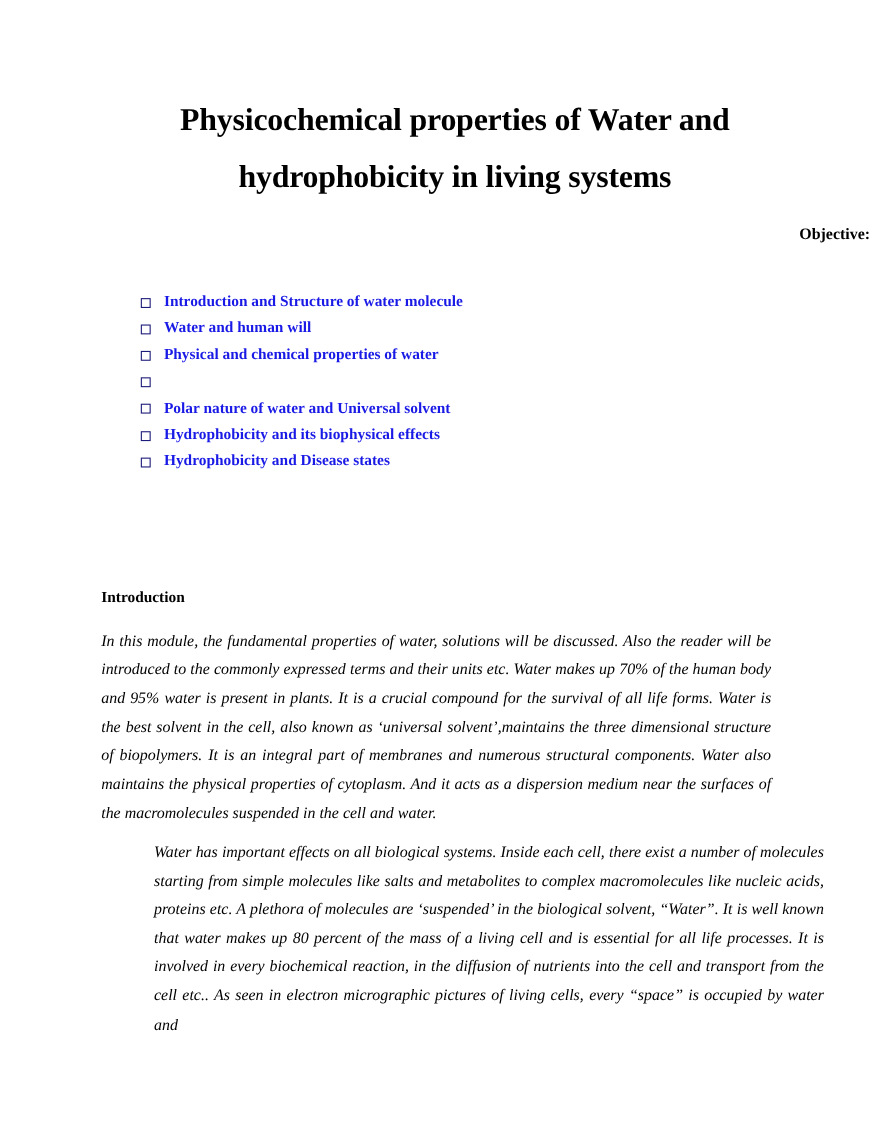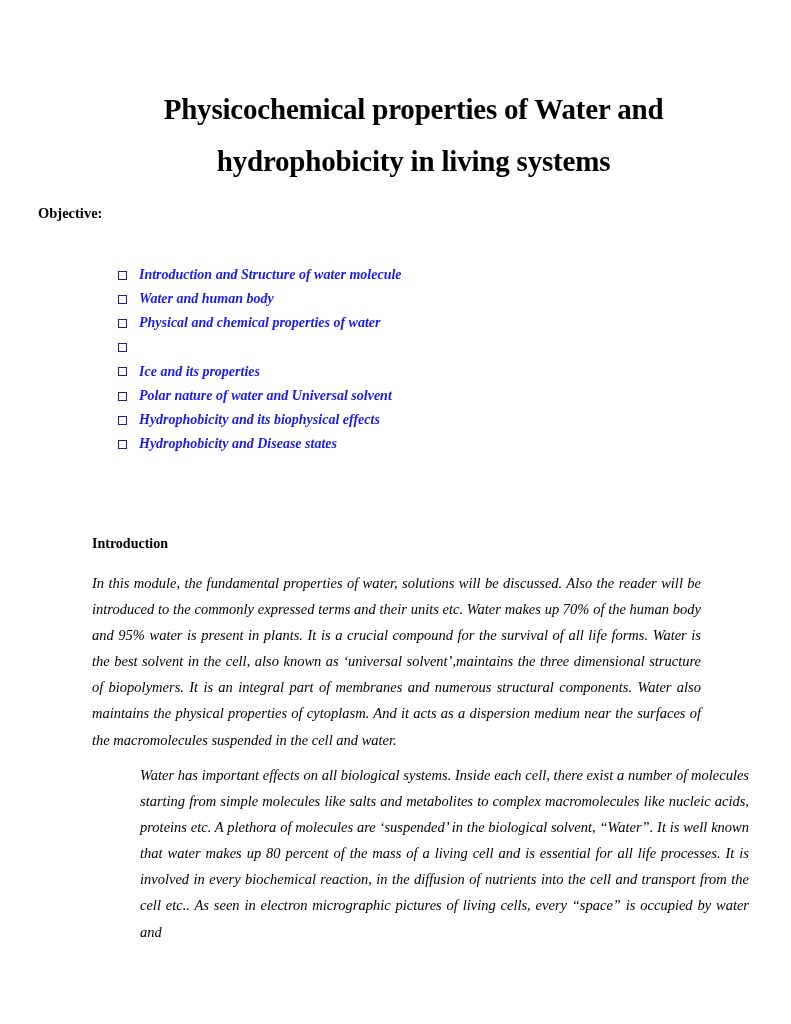--- a/index.html
+++ b/index.html
@@ -32,34 +32,33 @@
       letter-spacing: -0.2px;
       margin: 0;
     }
     .title.l1 { top: 92px; left: 18px; }
     .title.l2 { top: 144px; left: 18px; }
     .objective {
       position: absolute;
       top: 205px;
       left: 0;
       width: 100%;
-      text-align: left;
+      text-align: right;
       font-weight: bold;
       font-size: 14.5px;
       padding-left: 38px;
       box-sizing: border-box;
     }
     .obj-list {
       position: absolute;
       top: 263px;
-      left: 118px;
+      left: 128px;
       margin: 0;
       padding: 0;
       list-style: none;
-      font-style: italic;
     }
     .obj-item {
       display: flex;
       align-items: center;
       height: 24.2px;
       font-weight: bold;
       font-size: 14px;
       color: #1a1ae6;
     }
     .checkbox {
@@ -102,32 +101,28 @@
 
   <div class="objective">Objective:</div>
 
   <ul class="obj-list">
     <li class="obj-item">
       <span class="checkbox"></span>
       <span>Introduction and Structure of water molecule</span>
     </li>
     <li class="obj-item">
       <span class="checkbox"></span>
-      <span>Water and human body</span>
+      <span>Water and human will</span>
     </li>
     <li class="obj-item">
       <span class="checkbox"></span>
       <span>Physical and chemical properties of water</span>
     </li>
     <li class="obj-item">
       <span class="checkbox"></span>
-    </li>
-    <li class="obj-item">
-      <span class="checkbox"></span>
-      <span>Ice and its properties</span>
     </li>
     <li class="obj-item">
       <span class="checkbox"></span>
       <span>Polar nature of water and Universal solvent</span>
     </li>
     <li class="obj-item">
       <span class="checkbox"></span>
       <span>Hydrophobicity and its biophysical effects</span>
     </li>
     <li class="obj-item">

